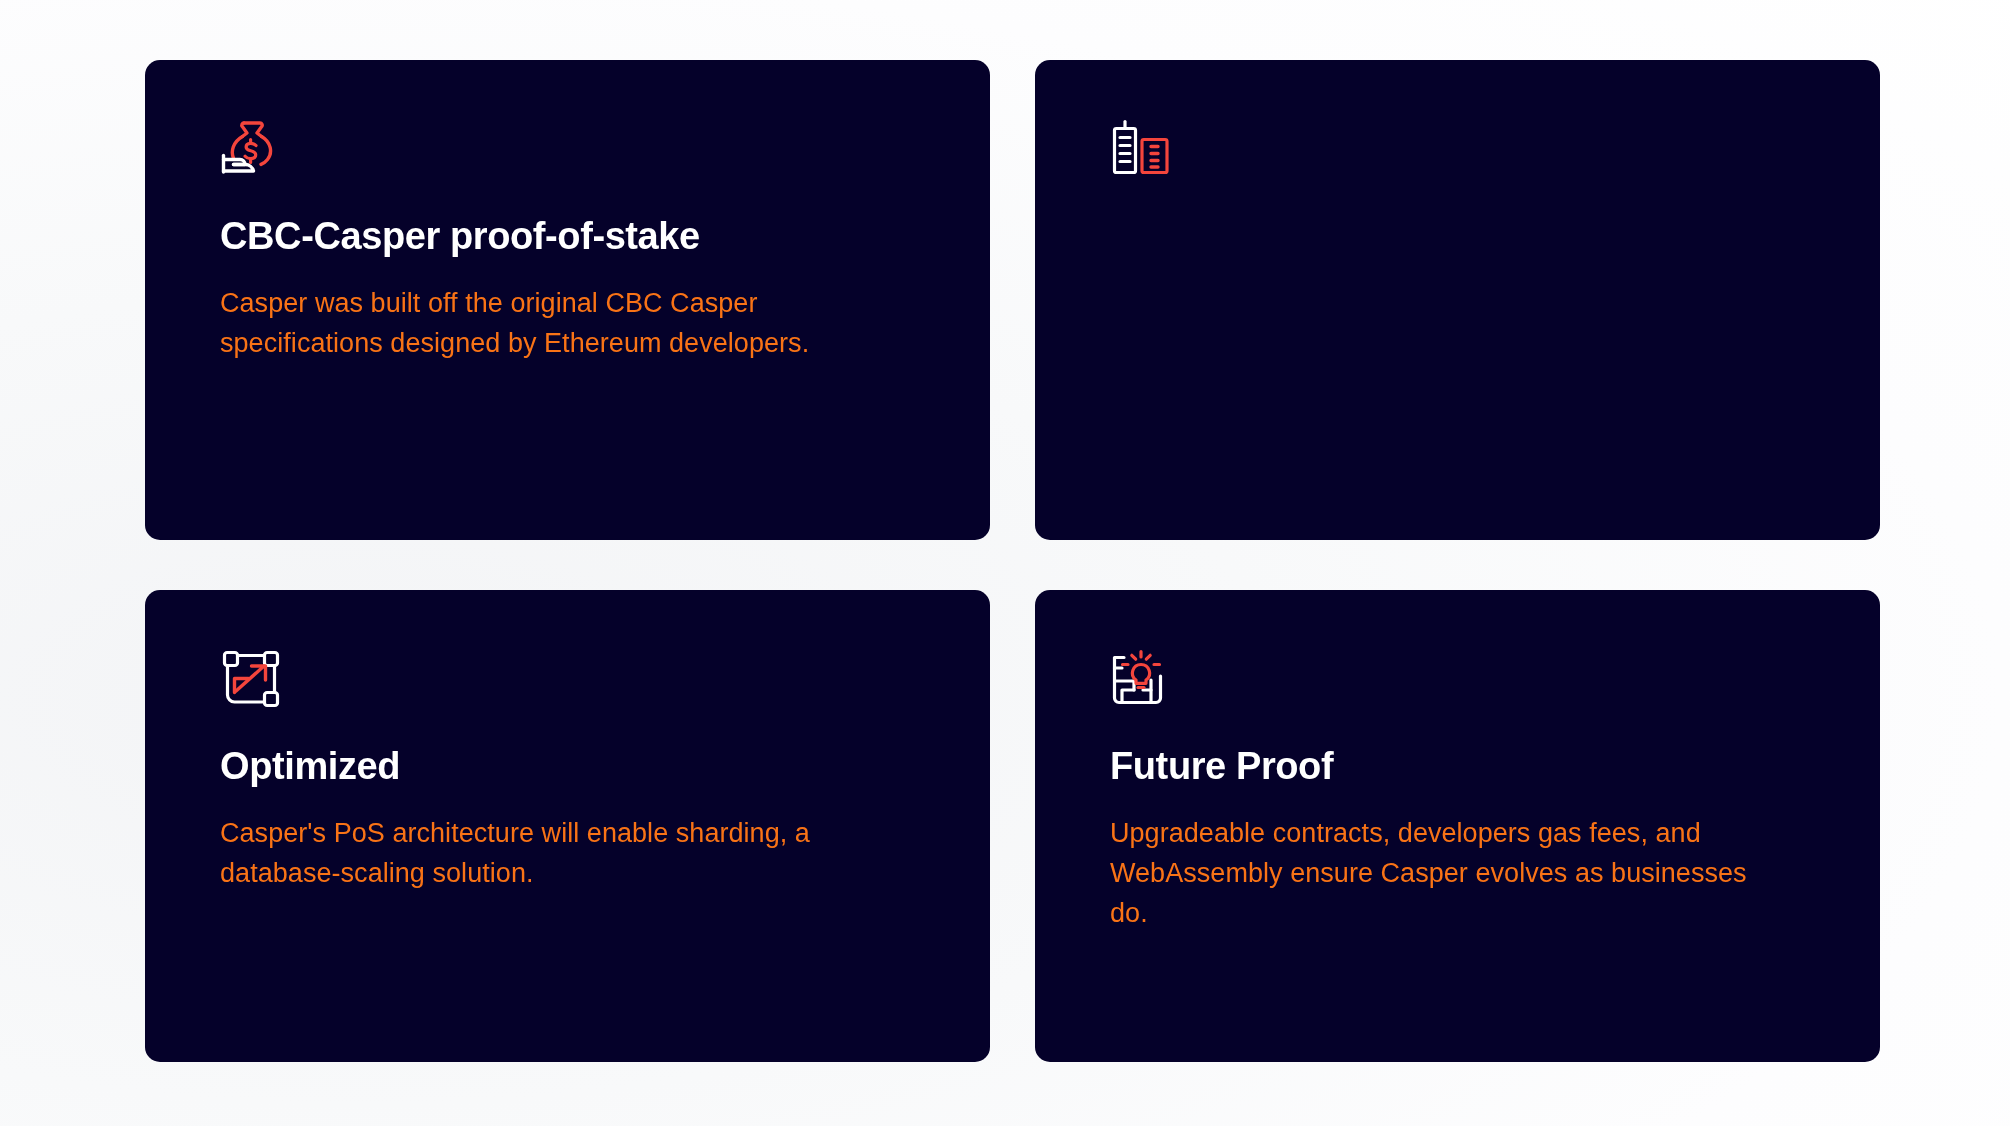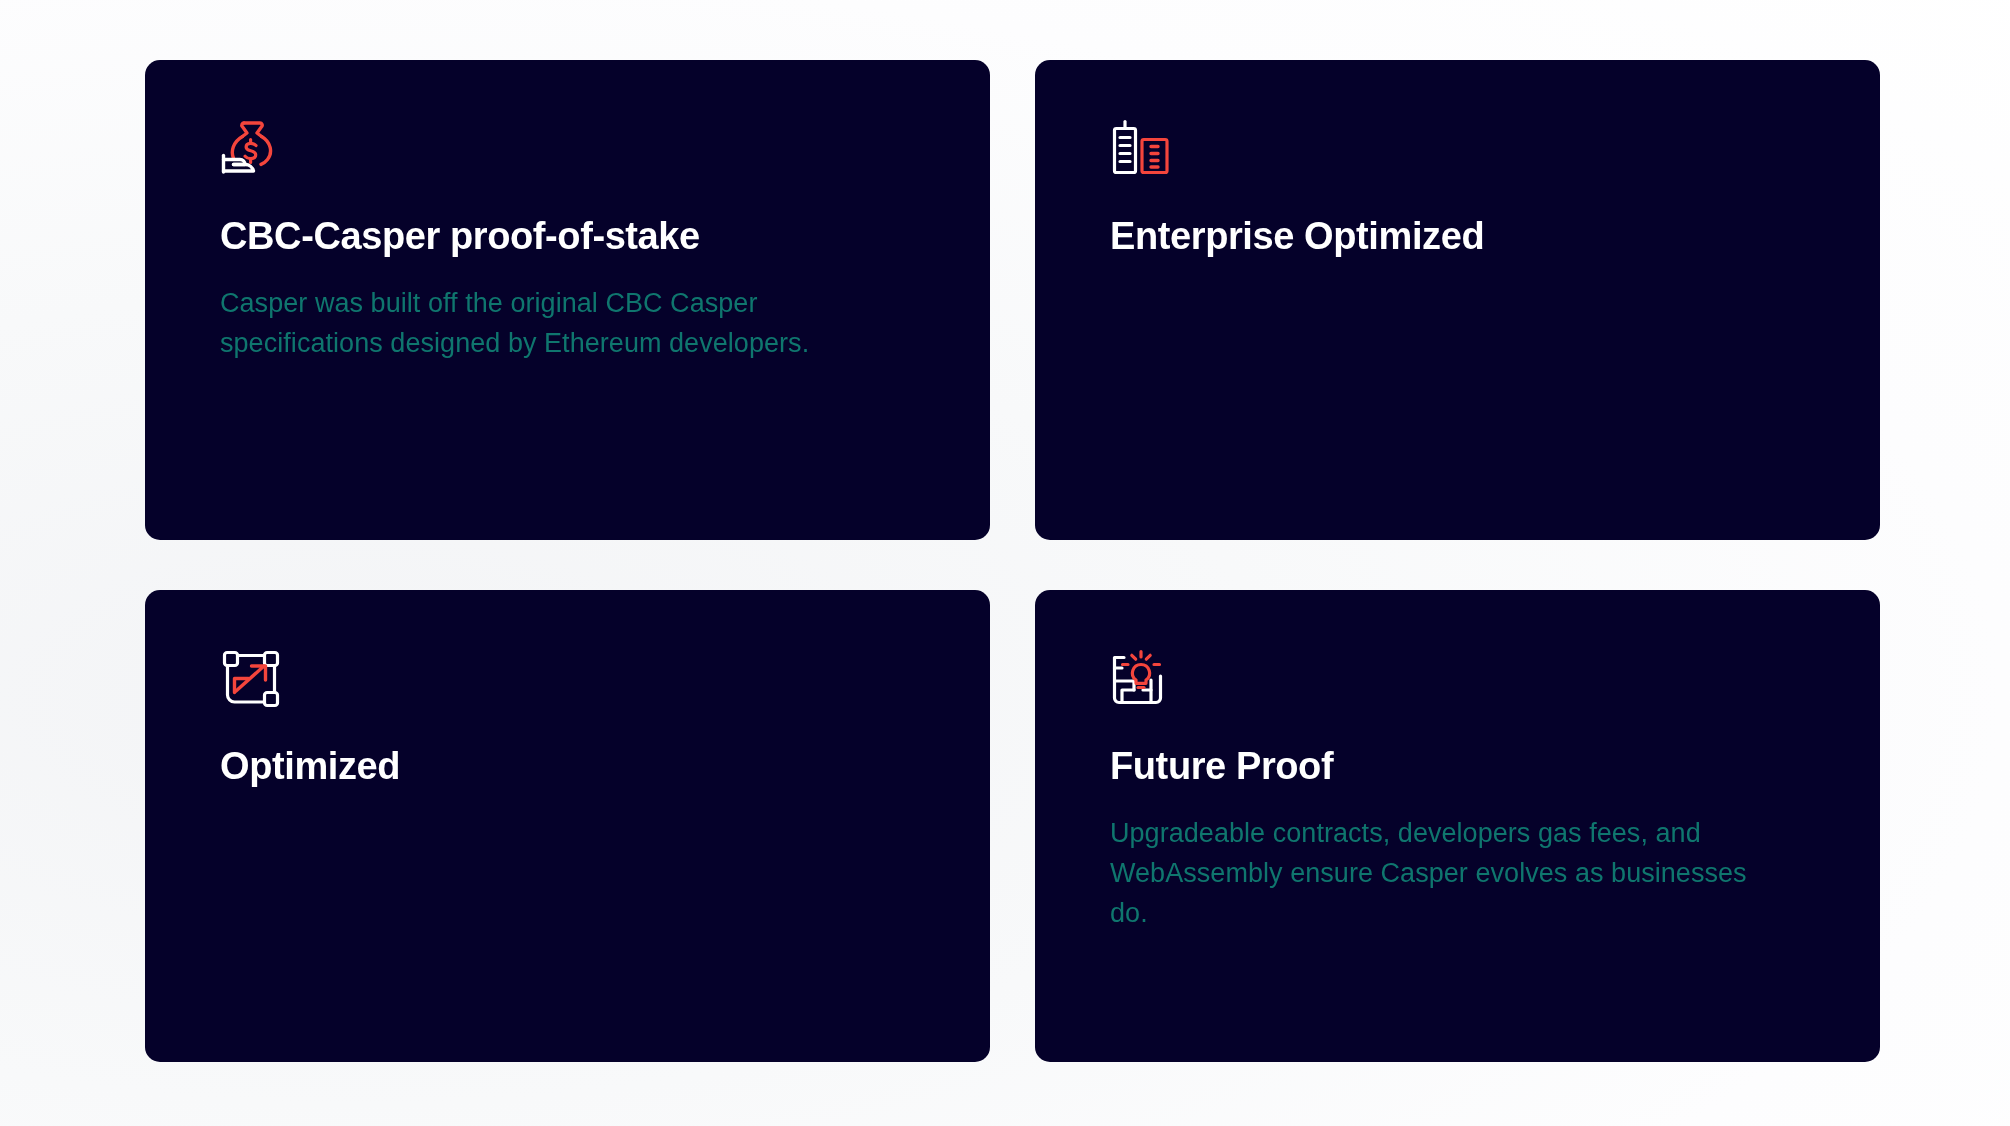--- a/index.html
+++ b/index.html
@@ -60,21 +60,21 @@
     font-weight: bold;
     color: #ffffff;
     letter-spacing: -0.4px;
     line-height: 1.1;
     margin-bottom: 26px;
   }
 
   .card-body {
     font-size: 27px;
     font-weight: normal;
-    color: #0f766e;
+    color: #f97316;
     line-height: 1.48;
     letter-spacing: 0.05px;
     max-width: 640px;
   }
 </style>
 </head>
 <body>
 
 <div class="page">
   <div class="grid">
@@ -106,41 +106,41 @@
 
           <path d="M15 3.5 v7" stroke="#ffffff" stroke-width="3.2" stroke-linecap="round"></path>
 
           <rect x="4.5" y="10.5" width="21" height="44" rx="1.8" stroke="#ffffff" stroke-width="3.2"></rect>
           <path d="M10 19.5 h10 M10 27.5 h10 M10 35.5 h10 M10 43.5 h10" stroke="#ffffff" stroke-width="3.2" stroke-linecap="round"></path>
 
           <rect x="32" y="21.5" width="25" height="33" rx="1.8" stroke="#f4453c" stroke-width="3.2"></rect>
           <path d="M41 28.5 h7 M41 35.5 h7 M41 42.5 h7 M41 49 h7" stroke="#f4453c" stroke-width="3.4" stroke-linecap="round"></path>
         </svg>
       </span>
-      <div class="card-title">Enterprise Optimized</div>
     </div>
 
     <div class="card">
       <span class="card-icon">
         <svg viewBox="0 0 62 62" fill="none" xmlns="http://www.w3.org/2000/svg">
 
           <path d="M18 7.5 H44" stroke="#ffffff" stroke-width="3.2" stroke-linecap="round"></path>
           <path d="M54.5 18 V44" stroke="#ffffff" stroke-width="3.2" stroke-linecap="round"></path>
           <path d="M7.5 18 V47 a7 7 0 0 0 7 7 H44" stroke="#ffffff" stroke-width="3.2" stroke-linecap="round"></path>
 
           <rect x="4.5" y="4.5" width="13" height="13" rx="2.6" stroke="#ffffff" stroke-width="3.2"></rect>
           <rect x="44.5" y="4.5" width="13" height="13" rx="2.6" stroke="#ffffff" stroke-width="3.2"></rect>
           <rect x="44.5" y="44.5" width="13" height="13" rx="2.6" stroke="#ffffff" stroke-width="3.2"></rect>
 
           <path d="M14.5 44.5 V30.5 H28.5" stroke="#f4453c" stroke-width="3.4" stroke-linecap="round" stroke-linejoin="round"></path>
           <path d="M16 43 L44 18" stroke="#f4453c" stroke-width="3.4" stroke-linecap="round"></path>
           <path d="M31.5 18 H45.5 V32" stroke="#f4453c" stroke-width="3.4" stroke-linecap="round" stroke-linejoin="round"></path>
         </svg>
       </span>
       <div class="card-title">Optimized</div>
+      <div class="card-body">Casper's PoS architecture will enable sharding, a database-scaling solution.</div>
     </div>
 
     <div class="card">
       <span class="card-icon">
         <svg viewBox="0 0 62 62" fill="none" xmlns="http://www.w3.org/2000/svg">
 
           <path d="M14 9.5 H4.5 V50 a4.5 4.5 0 0 0 4.5 4.5 H46 a4.5 4.5 0 0 0 4.5 -4.5 V28" stroke="#ffffff" stroke-width="3.2" stroke-linecap="round" stroke-linejoin="round"></path>
           <path d="M4.5 20 H12" stroke="#ffffff" stroke-width="3.2" stroke-linecap="round"></path>
           <path d="M4.5 33 H24 V42" stroke="#ffffff" stroke-width="3.2" stroke-linecap="round" stroke-linejoin="round"></path>
           <path d="M24 42 H12 V54.5" stroke="#ffffff" stroke-width="3.2" stroke-linecap="round" stroke-linejoin="round"></path>

